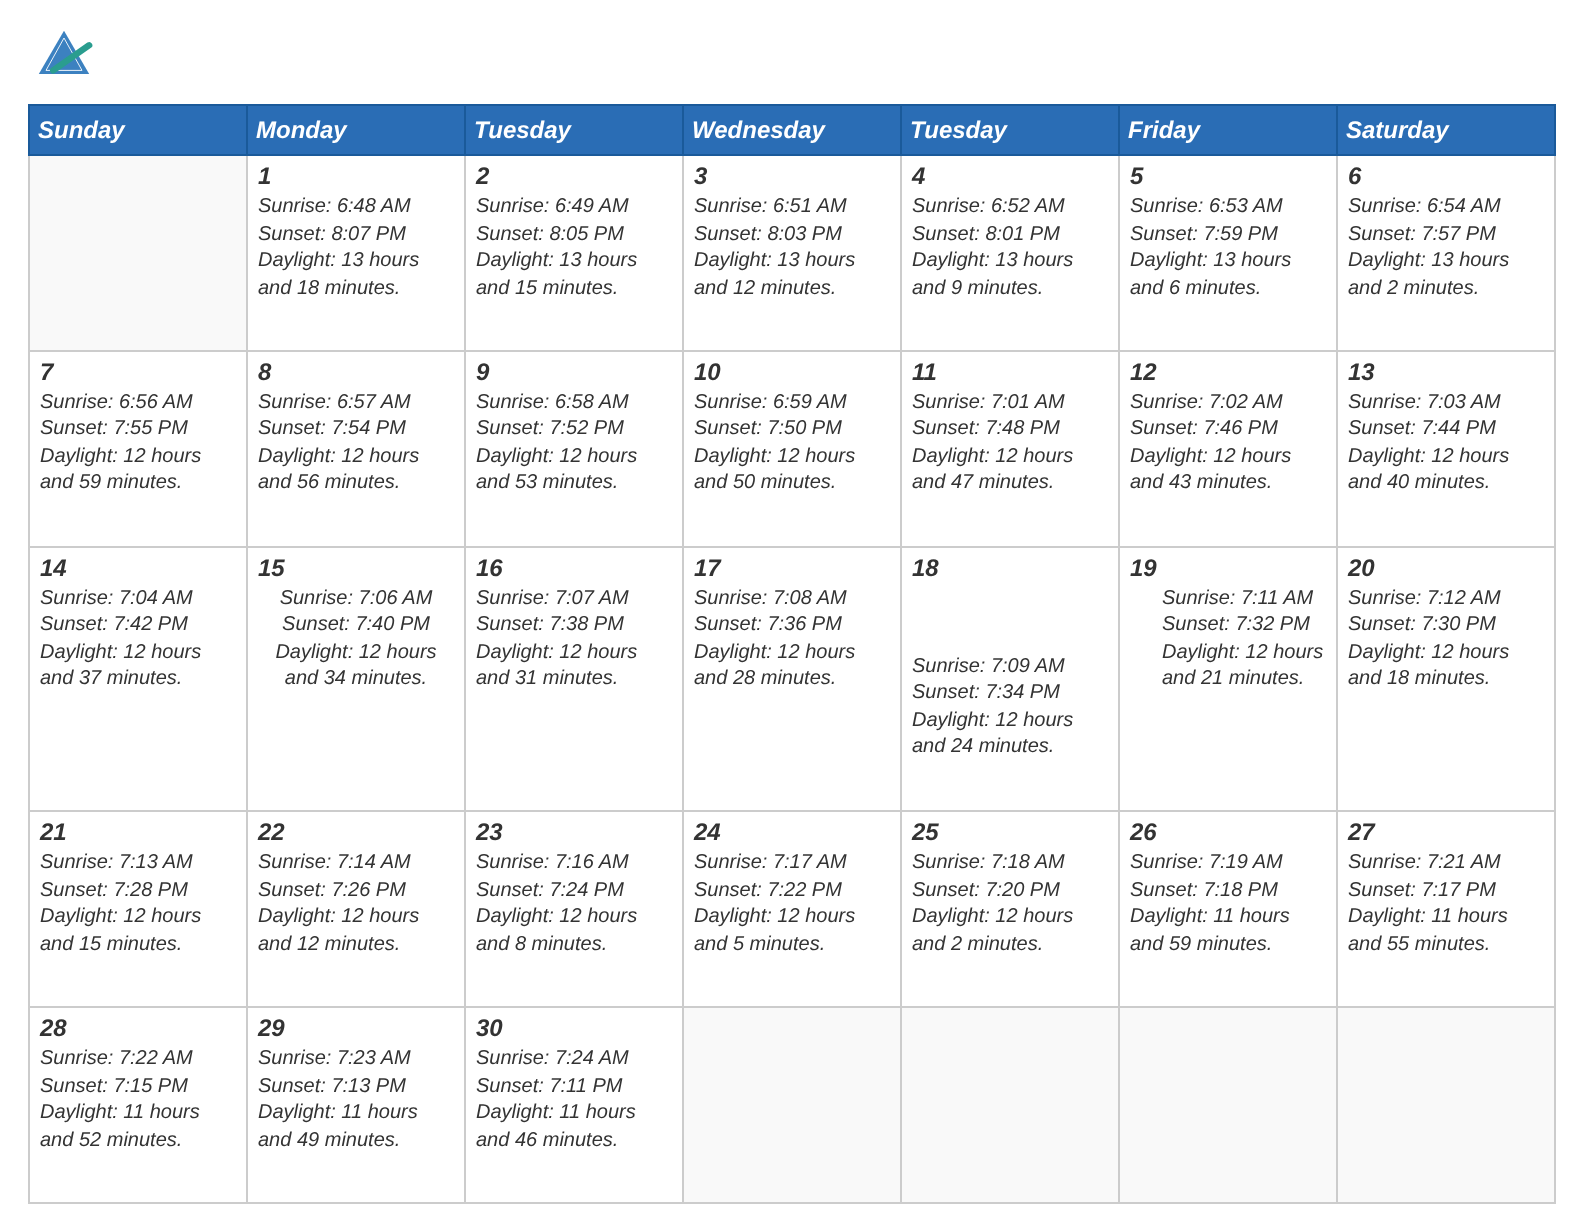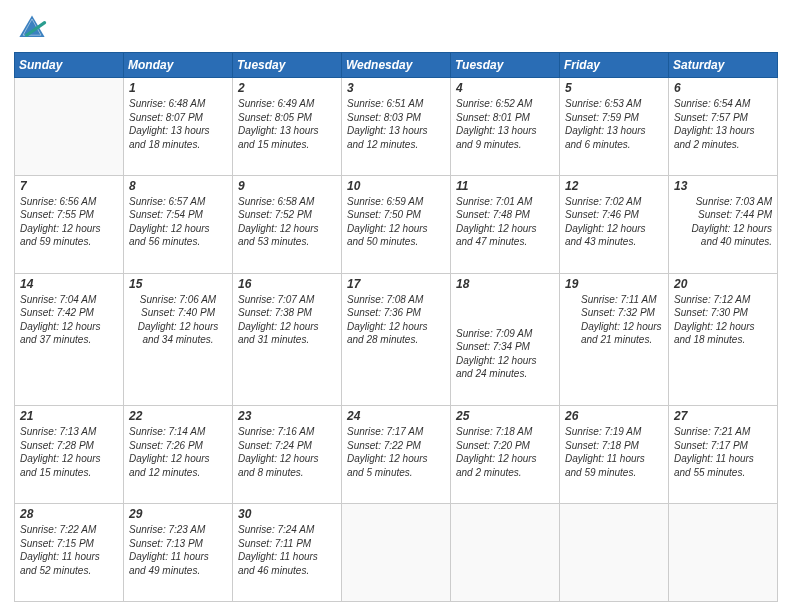--- a/index.html
+++ b/index.html
@@ -211,21 +211,21 @@
           </td>
           <td>
             <span class="day-num">12</span>
             <div class="cell-info" style="white-space: pre-line;">Sunrise: 7:02 AM
 Sunset: 7:46 PM
 Daylight: 12 hours
 and 43 minutes.</div>
           </td>
           <td>
             <span class="day-num">13</span>
-            <div class="cell-info" style="white-space: pre-line; text-align: right;">Sunrise: 7:03 AM
+            <div class="cell-info" style="white-space: pre-line;">Sunrise: 7:03 AM
 Sunset: 7:44 PM
 Daylight: 12 hours
 and 40 minutes.</div>
           </td>
         </tr>
         <tr>
           <td>
             <span class="day-num">14</span>
             <div class="cell-info" style="white-space: pre-line;">Sunrise: 7:04 AM
 Sunset: 7:42 PM

